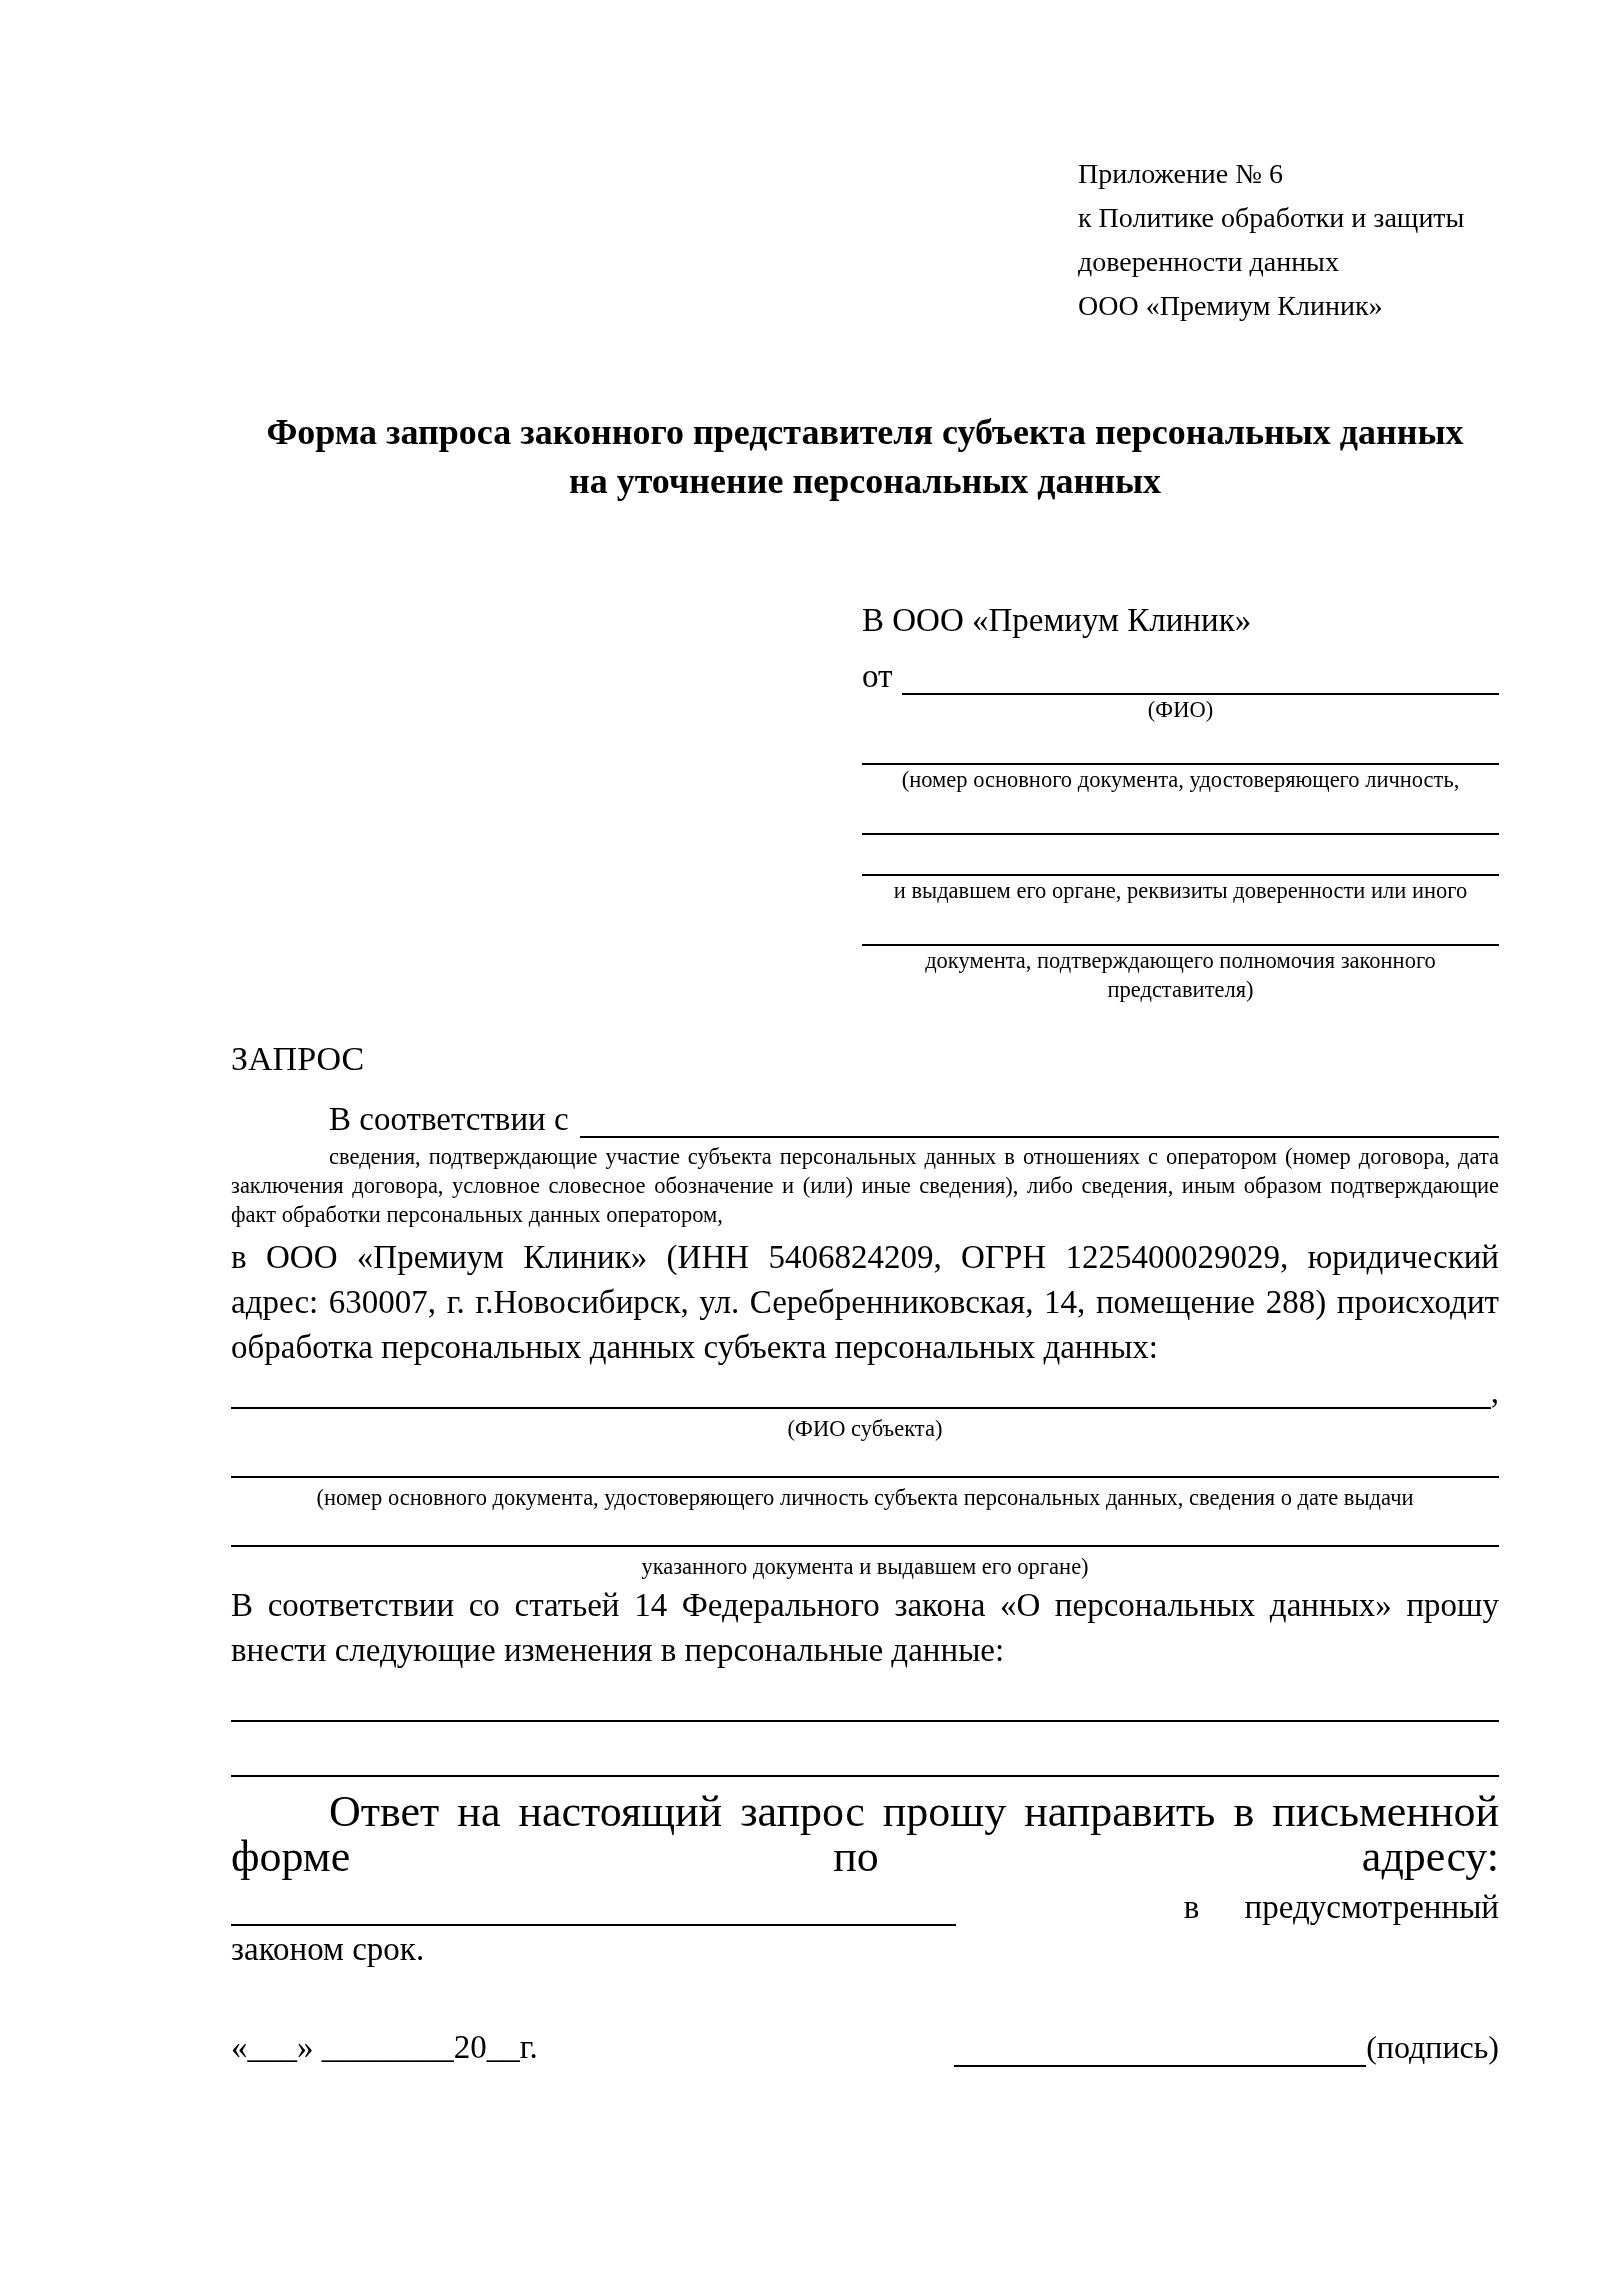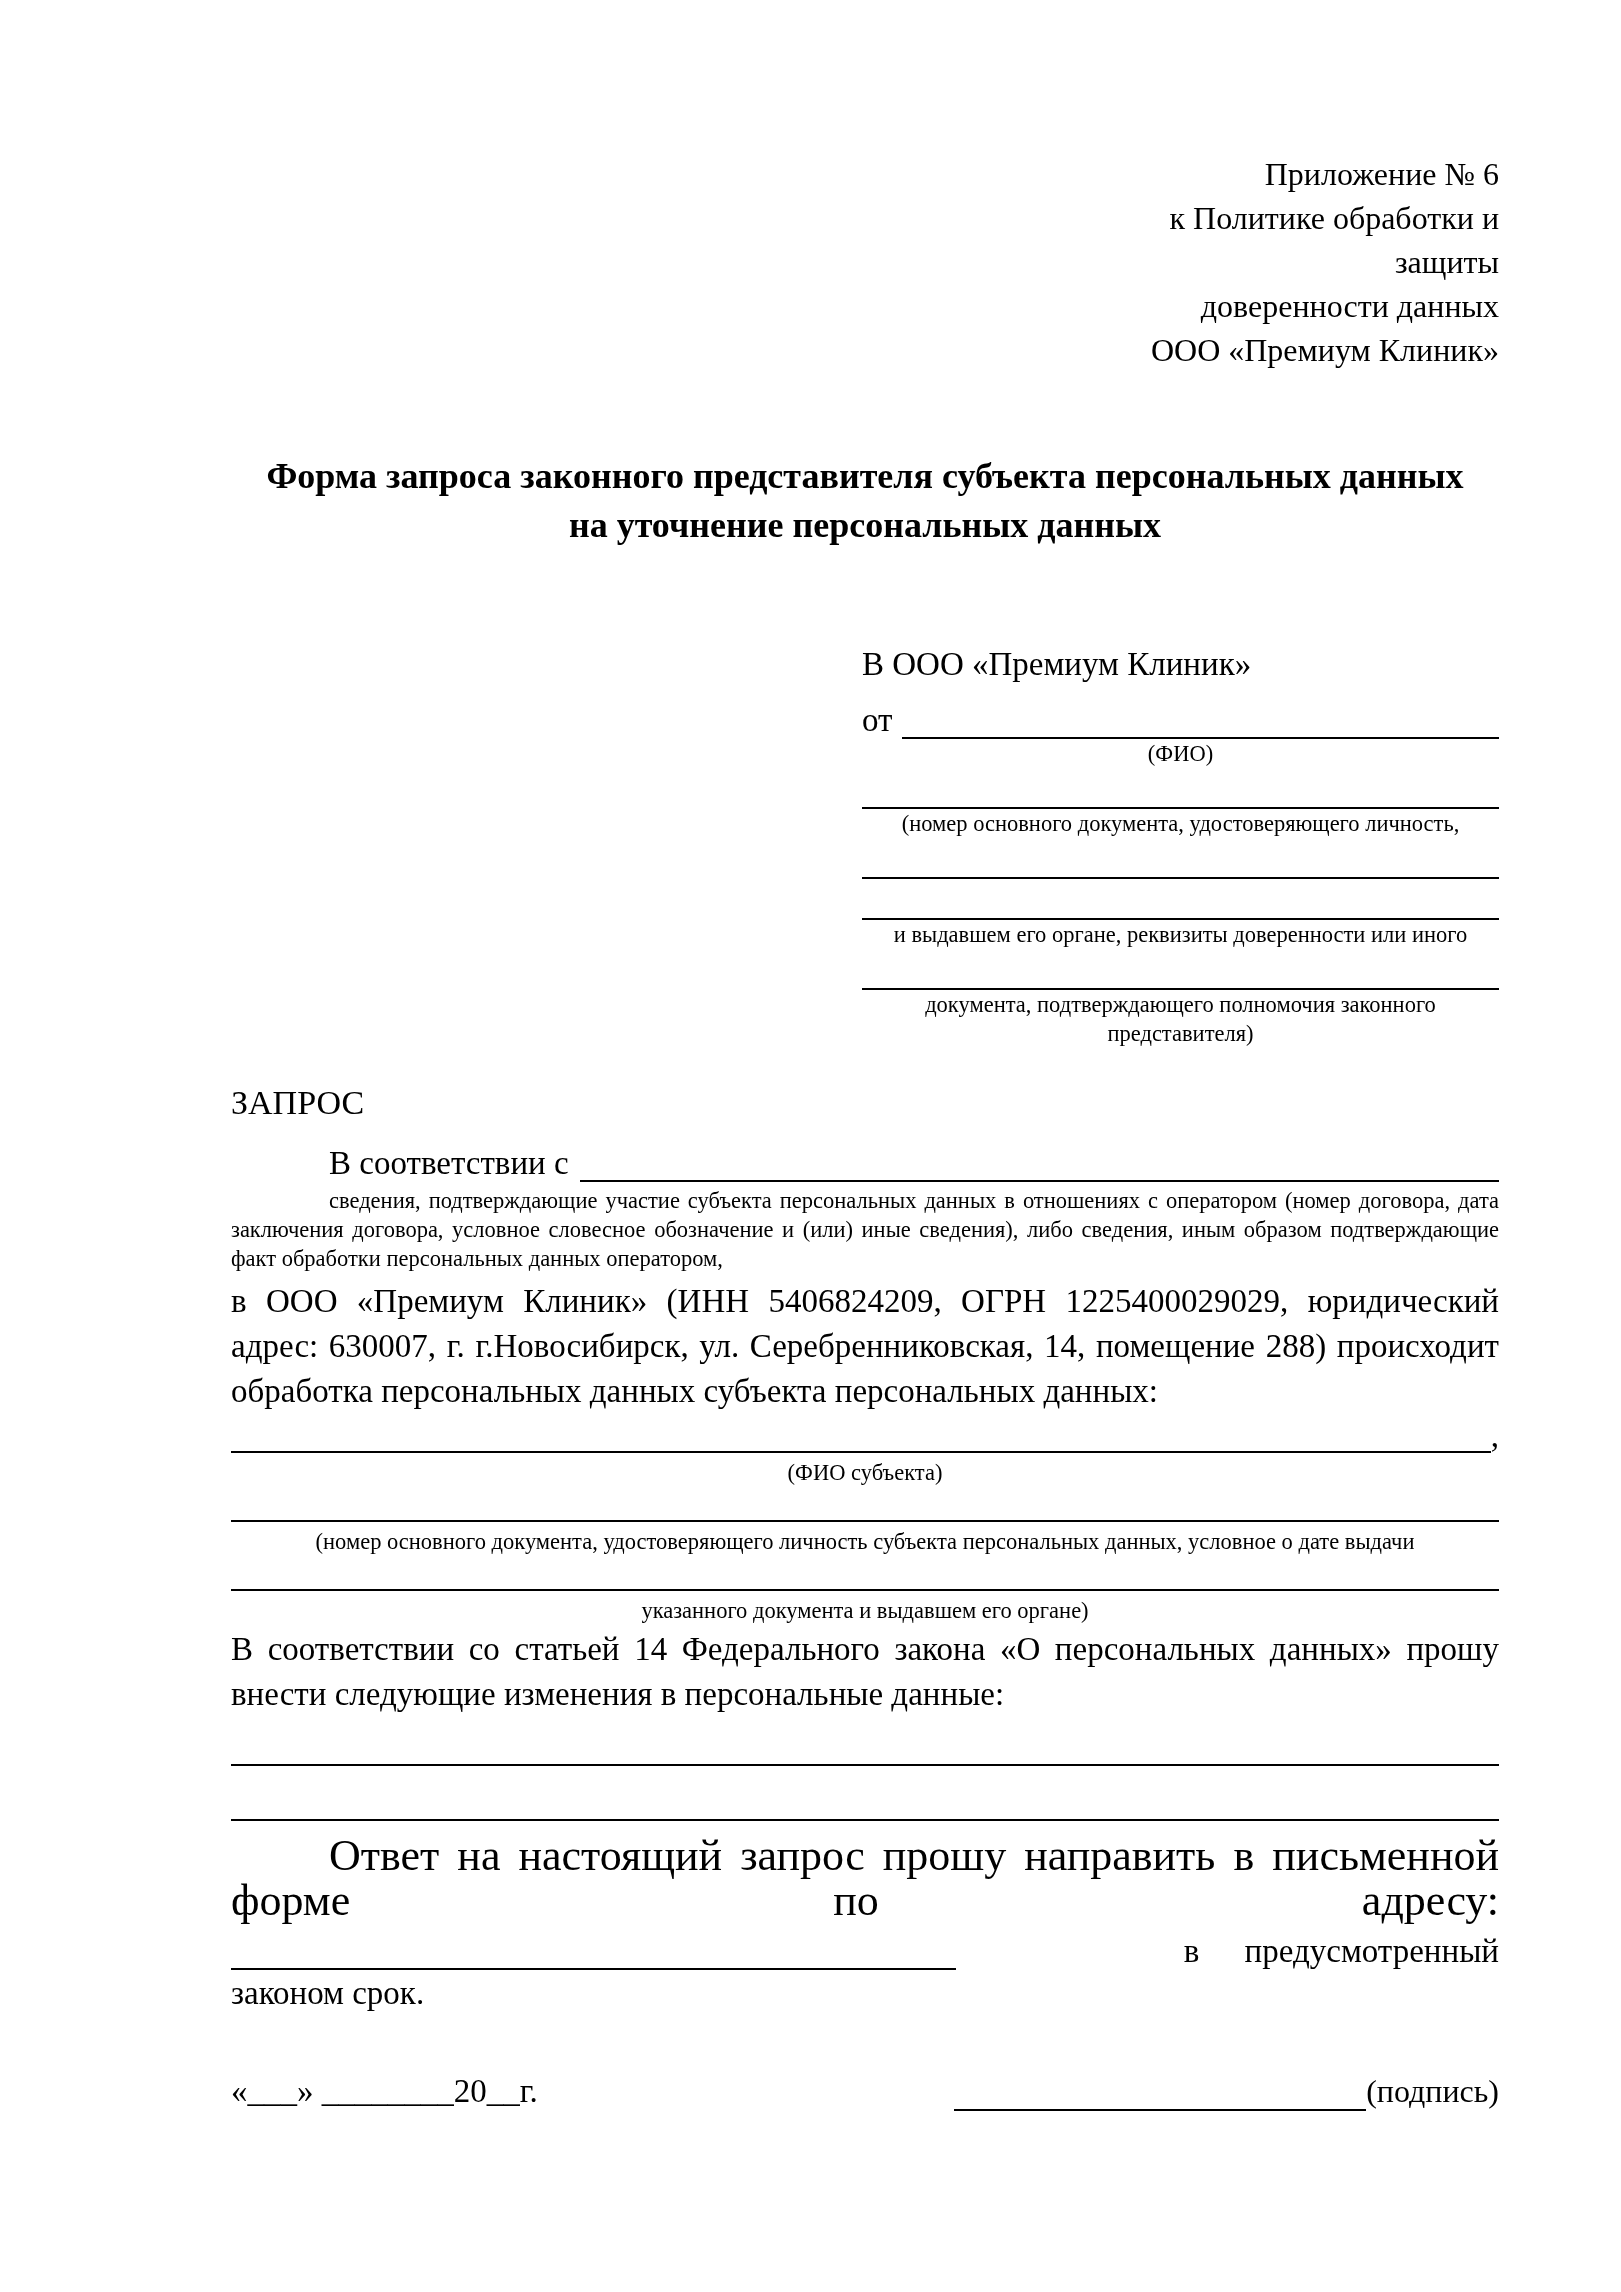--- a/index.html
+++ b/index.html
@@ -4,21 +4,21 @@
 <style>
   * { margin:0; padding:0; box-sizing:border-box; }
   html,body { background:#ffffff; }
   .page {
     width:1621px; height:2293px; background:#fff; color:#000;
     font-family:"Liberation Serif", serif;
     padding:152px 122px 0 231px;
     overflow:hidden; position:relative;
   }
   
-  .header-note { margin-left:847px; font-size:32px; line-height:44px;text-align:right; }
+  .header-note { margin-left:847px; font-size:28px; line-height:44px; }
   
   .doc-title { margin-top:80px; text-align:center; font-weight:bold; font-size:36px; line-height:49px; }
   
   .addressee { margin-left:631px; margin-top:93px; font-size:33px; }
   .addr-to { line-height:43px; }
   .from-row { display:flex; align-items:flex-end; height:45px; margin-top:7.8px; }
   .from-row .fill { flex:1; align-self:stretch; border-bottom:2.9px solid #000; margin-left:9.8px; }
   .caption { font-size:22.5px; line-height:29px; text-align:center; }
   .blank-line { height:41px; border-bottom:2.9px solid #000; }
   
@@ -91,21 +91,21 @@
 
   <div class="blank-full" style="margin-top:3.9px;">
     <span class="line"></span>
     <span>,</span>
   </div>
   <div class="center-caption">(ФИО субъекта)</div>
 
   <div class="blank-full">
     <span class="line"></span>
   </div>
-  <div class="center-caption">(номер основного документа, удостоверяющего личность субъекта персональных данных, условное о дате выдачи</div>
+  <div class="center-caption">(номер основного документа, удостоверяющего личность субъекта персональных данных, сведения о дате выдачи</div>
 
   <div class="blank-full">
     <span class="line"></span>
   </div>
   <div class="center-caption">указанного документа и выдавшем его органе)</div>
 
   <p class="body-par" style="margin-top:2px;">В соответствии со статьей 14 Федерального закона «О персональных данных» прошу внести следующие изменения в персональные данные:</p>
 
   <div class="blank-full tall" style="margin-top:5.9px;">
     <span class="line"></span>

